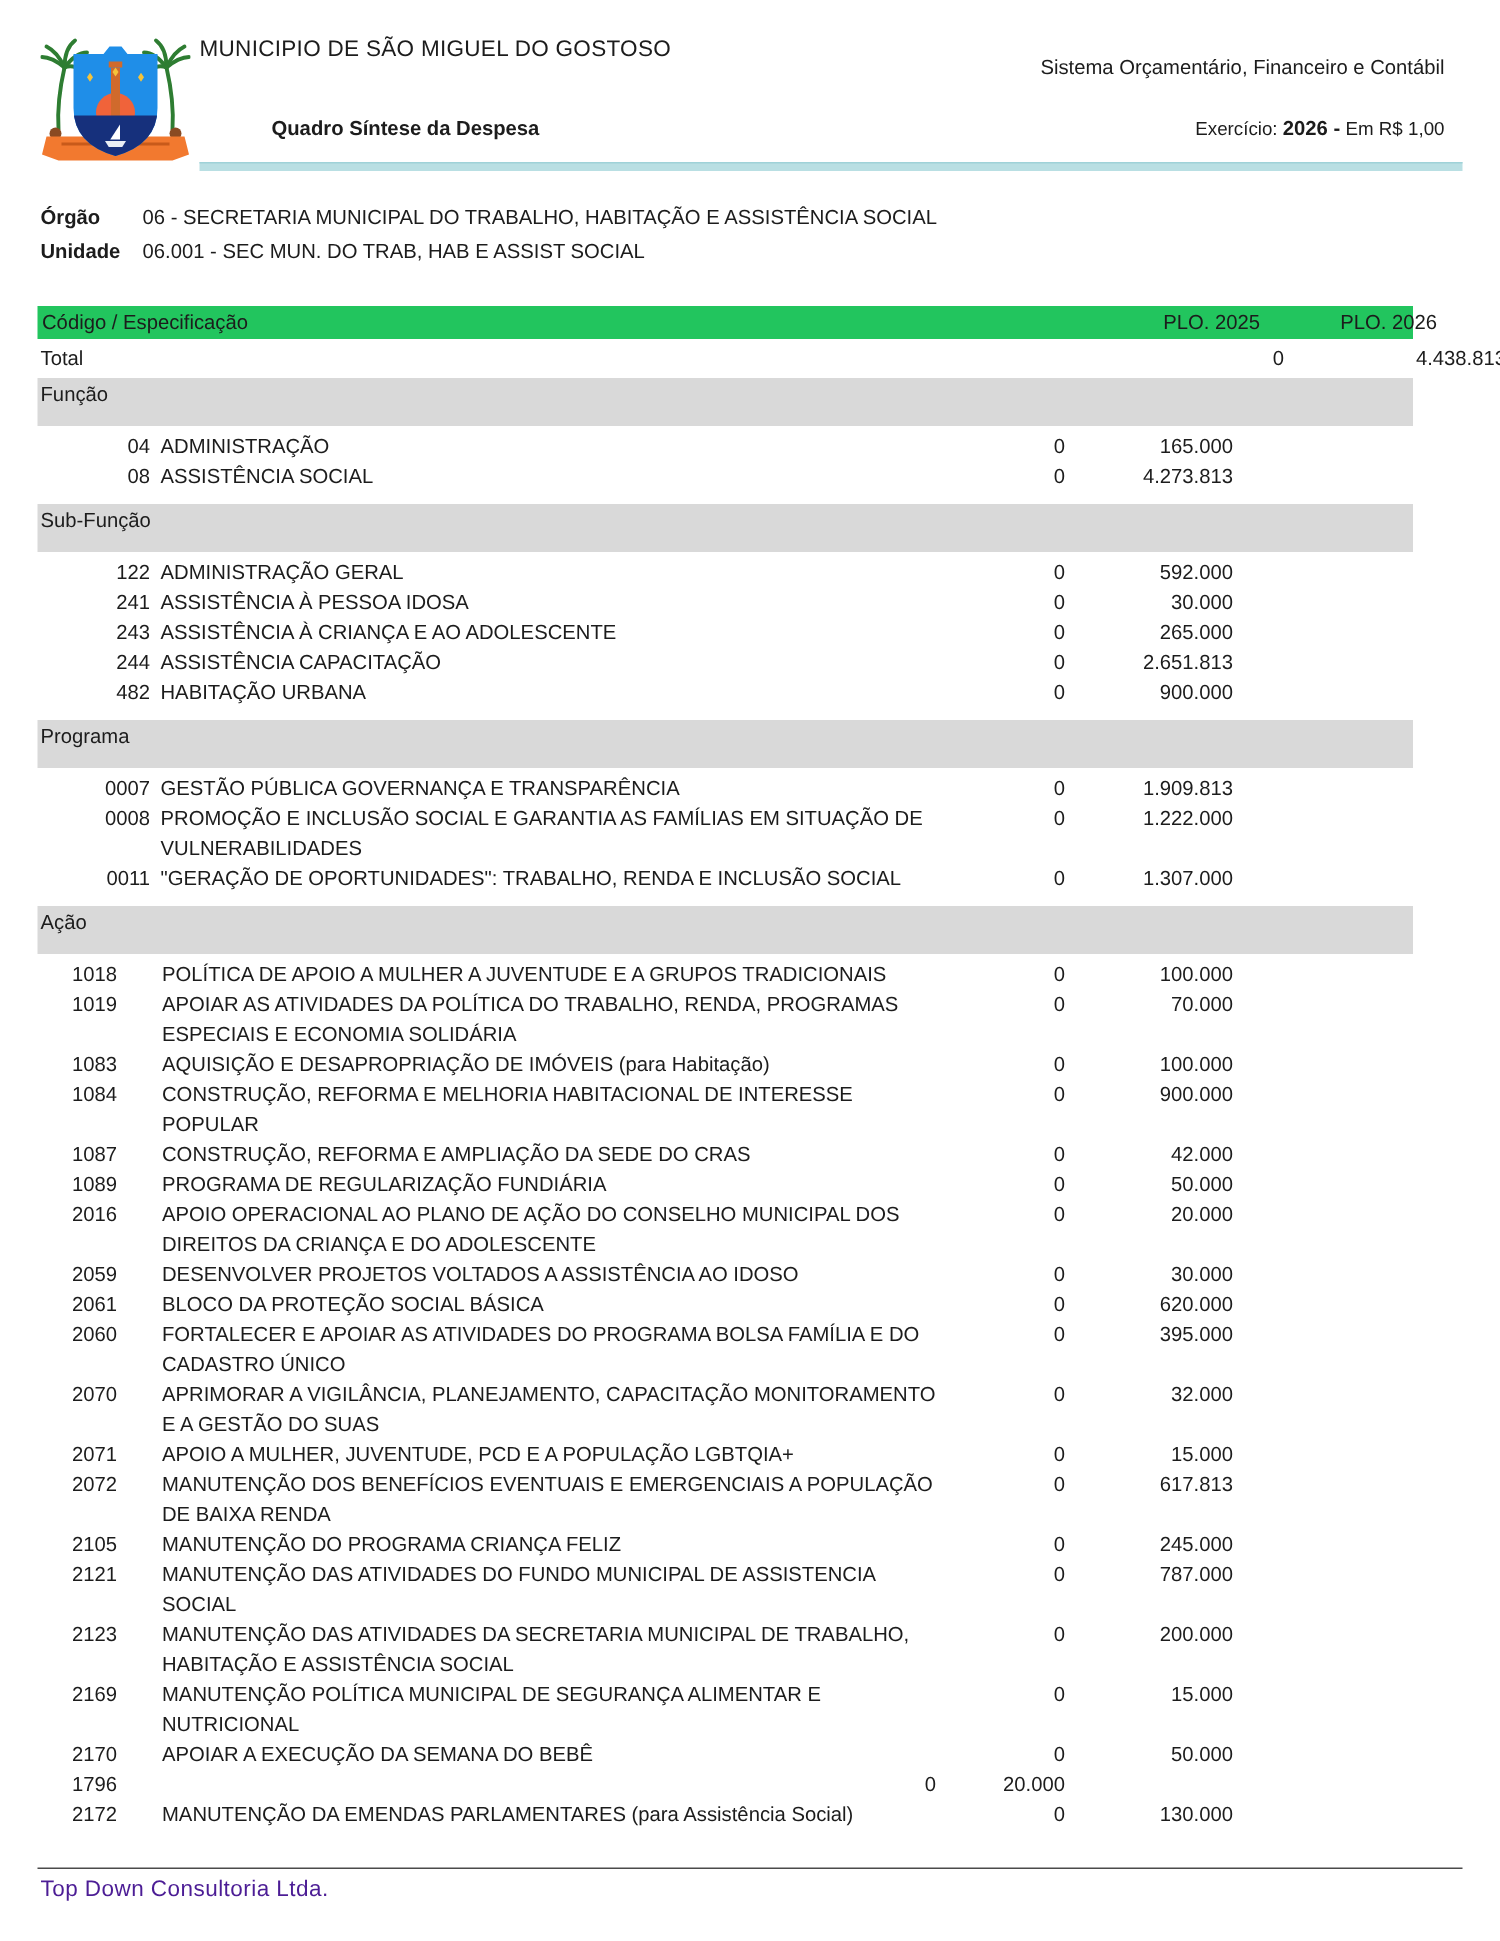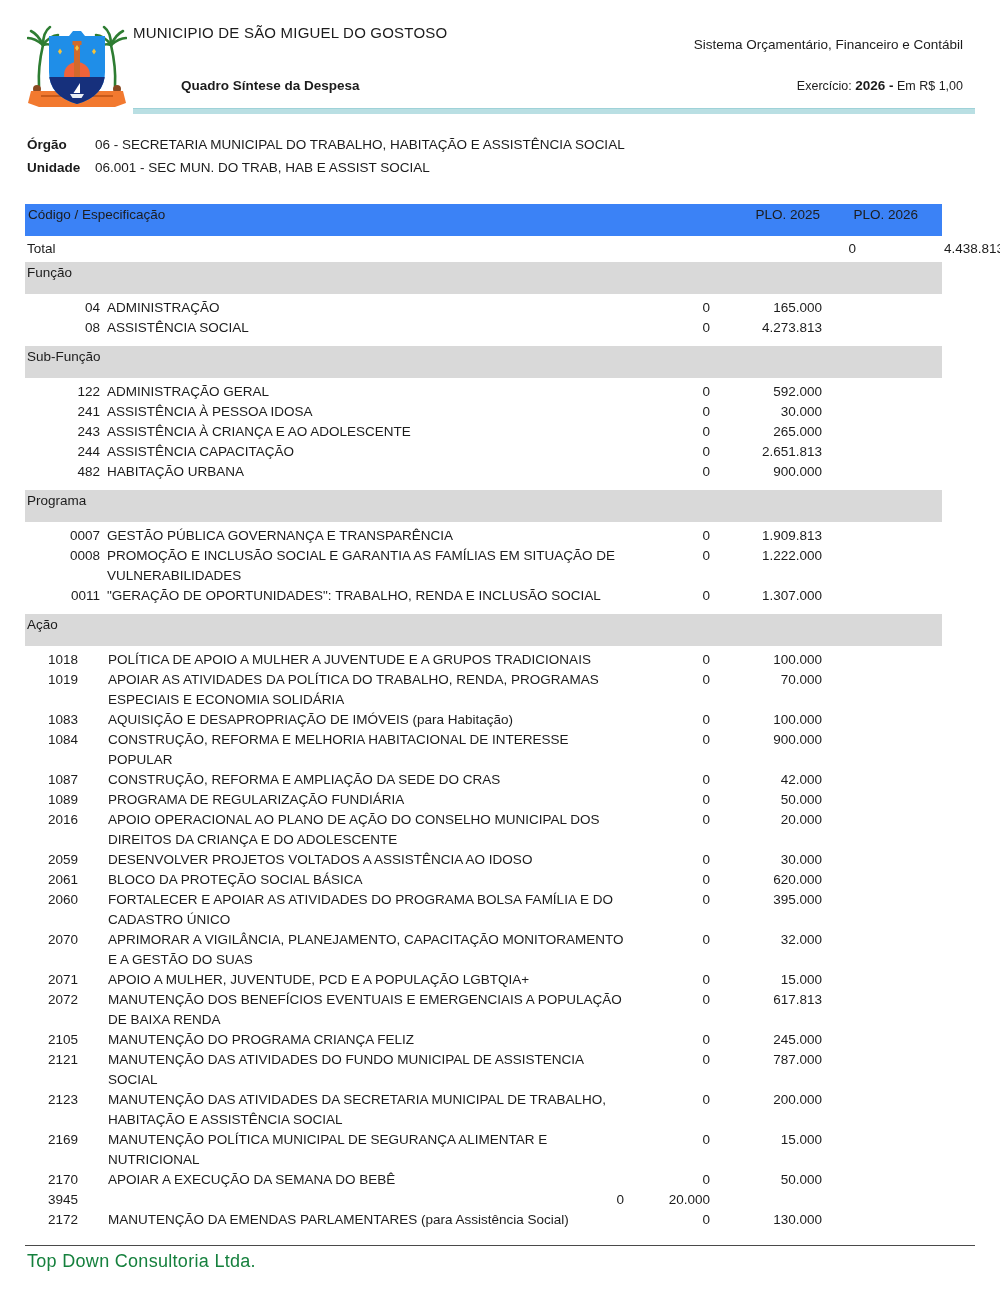--- a/index.html
+++ b/index.html
@@ -16,38 +16,38 @@
   .exercise b{font-size:13.5px;}
   .teal-line{position:absolute;left:108px;right:0px;top:88px;height:5px;background:#b9dfe3;border-top:1px solid #9fd2d8;}
 
   
   .meta{position:absolute;left:27px;top:134px;font-size:13.5px;line-height:21px;display:grid;grid-template-columns:68px 1fr;row-gap:2px;}
   .meta .lbl{font-weight:bold;}
   .meta .val{width:532px;}
 
   
   .tbl{position:absolute;left:25px;top:204px;width:917px;font-size:13.5px;}
-  .thead{display:grid;grid-template-columns:597px 198px 112px 10px;background:#3b82f6;height:32px;line-height:22px;}
+  .thead{display:grid;grid-template-columns:597px 198px 112px 10px;background:#22c55e;height:22px;line-height:22px;gap:20px;}
   .thead .th-label{padding-left:3px;}
   .thead .num{text-align:right;}
   .thead .v2{padding-right:14px;}
   .row-total{display:grid;grid-template-columns:597px 198px 112px 10px;line-height:21px;margin:2px 0 3px;gap:36px;}
   .row-total .tlabel{padding-left:2px;}
   .num{text-align:right;}
   .section{margin-bottom:8px;}
   .bar{background:#d9d9d9;height:32px;line-height:22px;padding-left:2px;margin-bottom:4px;}
   .row{display:grid;grid-template-columns:75px 7px 516px 87px 112px 10px;line-height:20px;}
   .row.acao{grid-template-columns:53px 30px 516px 86px 112px 10px;}
   .row .code{text-align:right;}
   .row .desc{}
 
   
   footer{position:absolute;left:25px;right:25px;top:1245px;}
   .fline{border-top:1px solid #4a4a4a;}
-  .ftext{color:#15803d;font-size:18px;padding-top:5px;padding-left:2px;letter-spacing:.3px;}
+  .ftext{color:#4c1d95;font-size:15px;padding-top:5px;padding-left:2px;letter-spacing:.3px;}
 </style>
 </head>
 <body>
 
 <div class="page">
 
   <header>
     <svg class="logo" viewBox="0 0 100 92" aria-hidden="true">
       <defs>
         <clipPath id="shieldClip">
@@ -395,21 +395,21 @@
   <div class="row acao">
     <div class="code">2170</div>
     <div></div>
     <div class="desc">APOIAR A EXECUÇÃO DA SEMANA DO BEBÊ</div>
     <div class="num v1">0</div>
     <div class="num v2">50.000</div>
     <div></div>
   </div>
 
   <div class="row acao">
-    <div class="code">3945</div>
+    <div class="code">1796</div>
     <div></div>
     <div class="num v1">0</div>
     <div class="num v2">20.000</div>
     <div></div>
   </div>
 
   <div class="row acao">
     <div class="code">2172</div>
     <div></div>
     <div class="desc">MANUTENÇÃO DA EMENDAS PARLAMENTARES (para Assistência Social)</div>

